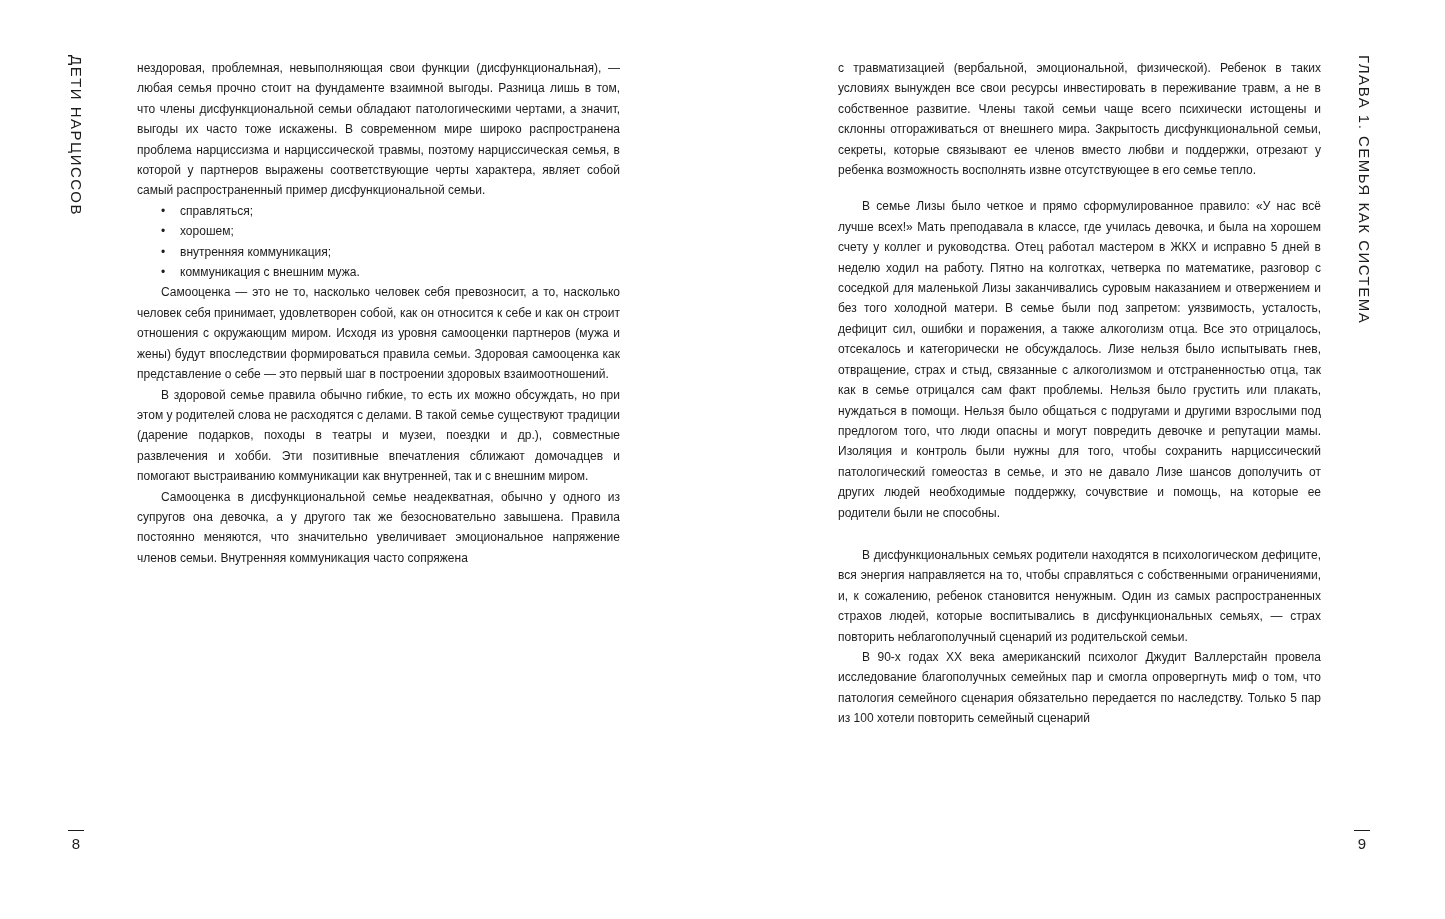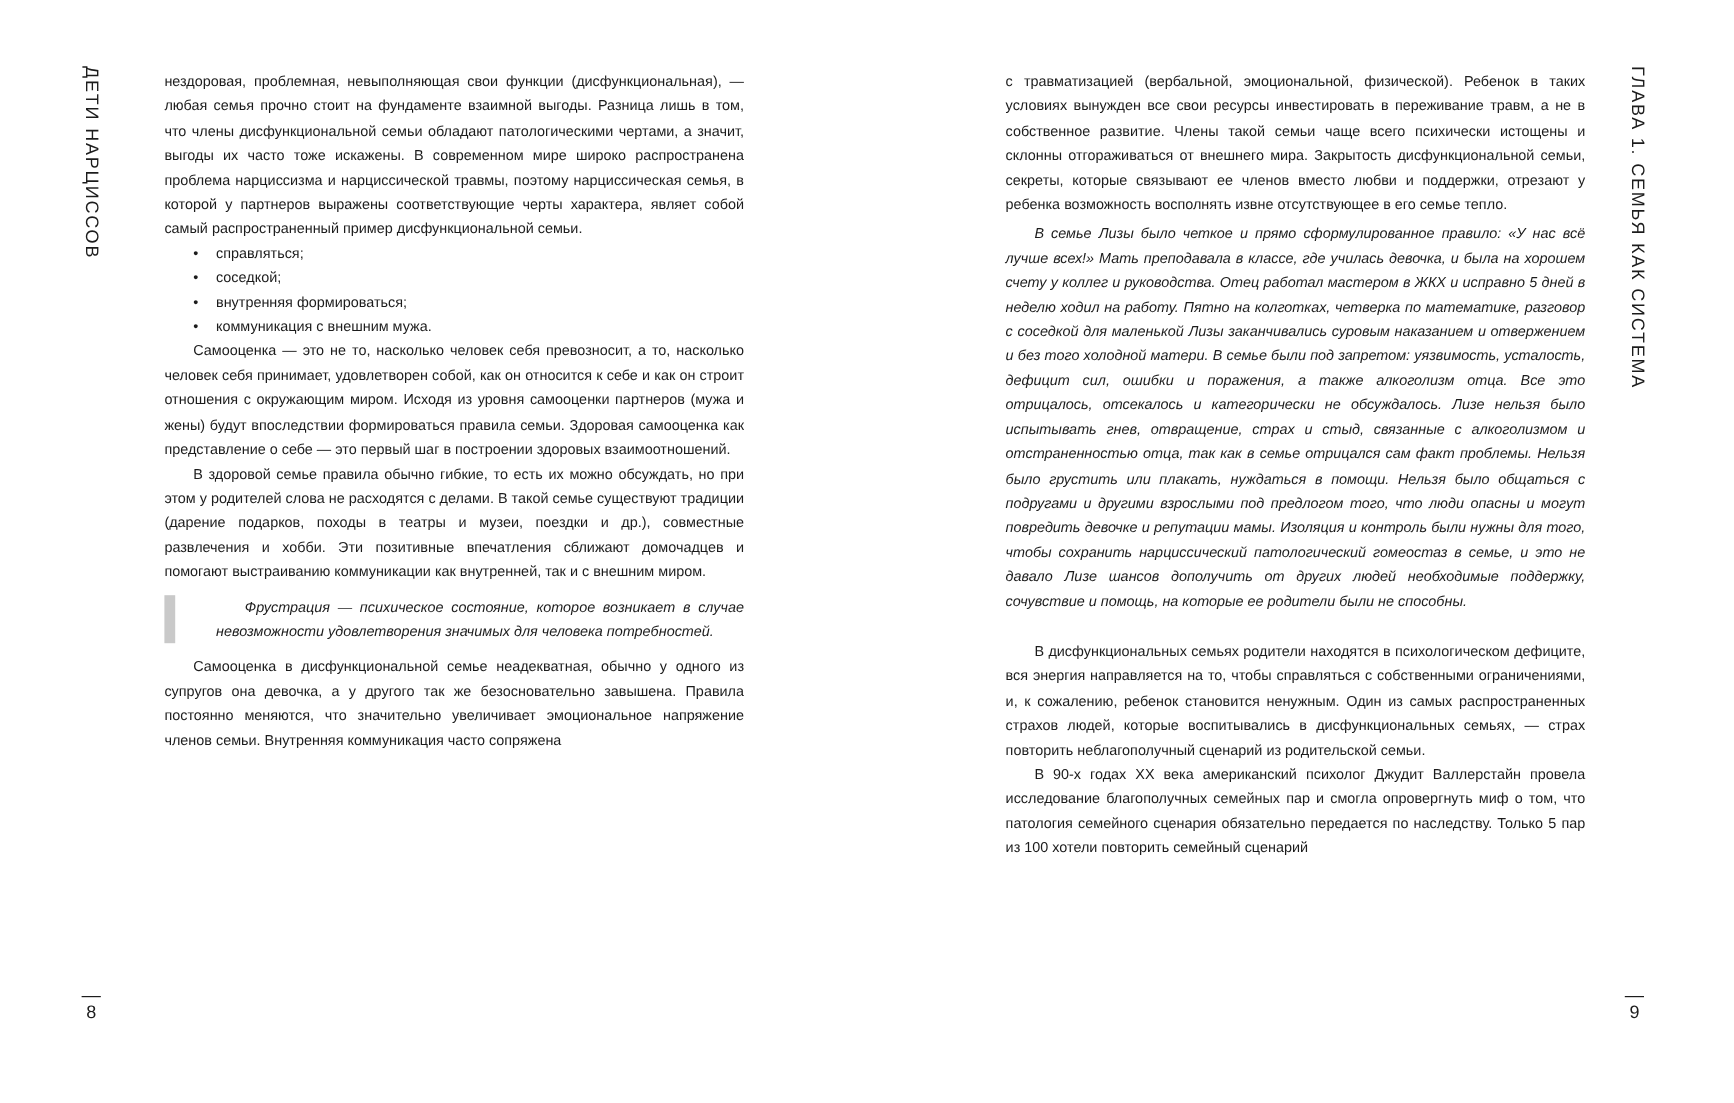--- a/index.html
+++ b/index.html
@@ -42,23 +42,22 @@
   .text-block.left  { left: 137px; }
   .text-block.right { left: 838px; }
 
   .para {
     margin: 0;
     text-align: justify;
   }
   .para.indent       { text-indent: 24px; }
   .para.continuation { text-indent: 0; }
   .para.story {
-    font-style: italic;
     text-indent: 24px;
-    margin-top: 4px;
+    margin-top: 16px;
   }
   .para.spacing-before { margin-top: 22px; }
 
   .list-item {
     position: relative;
     padding-left: 43px;
     text-align: left;
   }
   .bullet {
     position: absolute;
@@ -103,29 +102,25 @@
 </head>
 <body style="background: rgb(255, 255, 255); color: rgb(28, 28, 28);">
 
 <div class="spread">
 
   <div class="running-head left">ДЕТИ НАРЦИССОВ</div>
 
   <div class="text-block left">
       <p class="para continuation">нездоровая, проблемная, невыполняющая свои функции (дисфункциональная), — любая семья прочно стоит на фундаменте взаимной выгоды. Разница лишь в том, что члены дисфункциональной семьи обладают патологическими чертами, а значит, выгоды их часто тоже искажены. В современном мире широко распространена проблема нарциссизма и нарциссической травмы, поэтому нарциссическая семья, в которой у партнеров выражены соответствующие черты характера, являет собой самый распространенный пример дисфункциональной семьи.</p>
       <div class="list-item"><span class="bullet">•</span><span>справляться;</span></div>
-      <div class="list-item"><span class="bullet">•</span><span>соседкой;</span></div>
-      <div class="list-item"><span class="bullet">•</span><span>внутренняя формироваться;</span></div>
+      <div class="list-item"><span class="bullet">•</span><span>хорошем;</span></div>
+      <div class="list-item"><span class="bullet">•</span><span>внутренняя коммуникация;</span></div>
       <div class="list-item"><span class="bullet">•</span><span>коммуникация с внешним мужа.</span></div>
       <p class="para indent">Самооценка — это не то, насколько человек себя превозносит, а то, насколько человек себя принимает, удовлетворен собой, как он относится к себе и как он строит отношения с окружающим миром. Исходя из уровня самооценки партнеров (мужа и жены) будут впоследствии формироваться правила семьи. Здоровая самооценка как представление о себе — это первый шаг в построении здоровых взаимоотношений.</p>
       <p class="para indent">В здоровой семье правила обычно гибкие, то есть их можно обсуждать, но при этом у родителей слова не расходятся с делами. В такой семье существуют традиции (дарение подарков, походы в театры и музеи, поездки и др.), совместные развлечения и хобби. Эти позитивные впечатления сближают домочадцев и помогают выстраиванию коммуникации как внутренней, так и с внешним миром.</p>
-      <div class="quote">
-        <div class="quote-bar" style="background: rgb(201, 201, 201);"></div>
-        <p class="quote-text">Фрустрация — психическое состояние, которое возникает в случае невозможности удовлетворения значимых для человека потребностей.</p>
-      </div>
       <p class="para indent">Самооценка в дисфункциональной семье неадекватная, обычно у одного из супругов она девочка, а у другого так же безосновательно завышена. Правила постоянно меняются, что значительно увеличивает эмоциональное напряжение членов семьи. Внутренняя коммуникация часто сопряжена</p>
     </div>
 
   <div class="page-number left">
     <div class="num-rule"></div>
     <span>8</span>
   </div>
 
   <div class="running-head right">ГЛАВА 1. СЕМЬЯ КАК СИСТЕМА</div>
 

